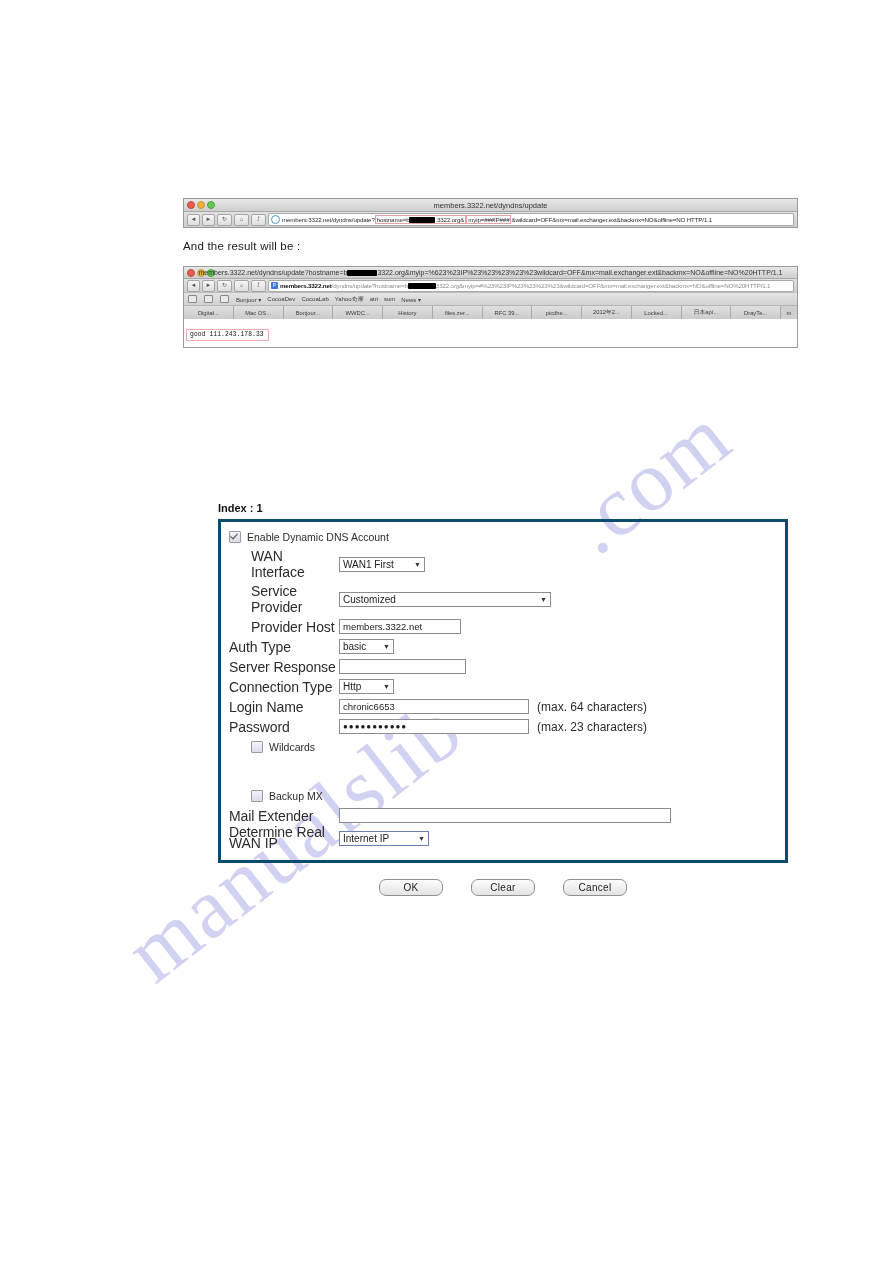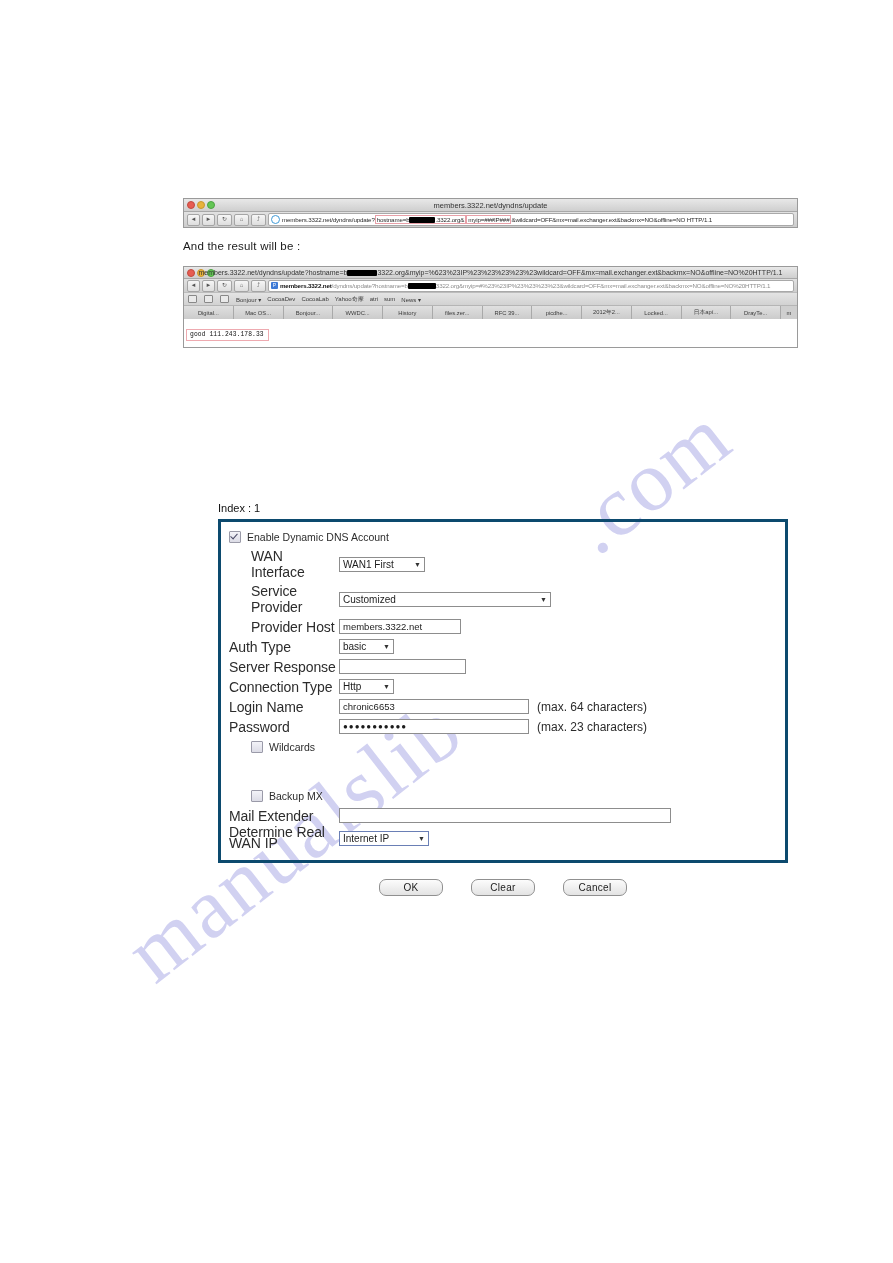--- a/index.html
+++ b/index.html
@@ -181,21 +181,21 @@
     font-family:"Liberation Sans",sans-serif;
   }
   .breadcrumb{
     font-size:11px;font-weight:bold;color:#111;
     letter-spacing:.1px;
     padding-bottom:5px;
     border-bottom:1px solid #8a8a8a;
   }
   .index-label{
     margin-top:14px;
-    font-size:11px;font-weight:normal;color:#111;
+    font-size:11px;font-weight:bold;color:#111;
   }
   .formbox{
     margin-top:5px;
     border:3px solid #0c4a6e;
     padding:6px 4px 8px 8px;
     background:transparent;
     box-sizing:border-box;
   }
   .row{
     display:flex;align-items:center;

